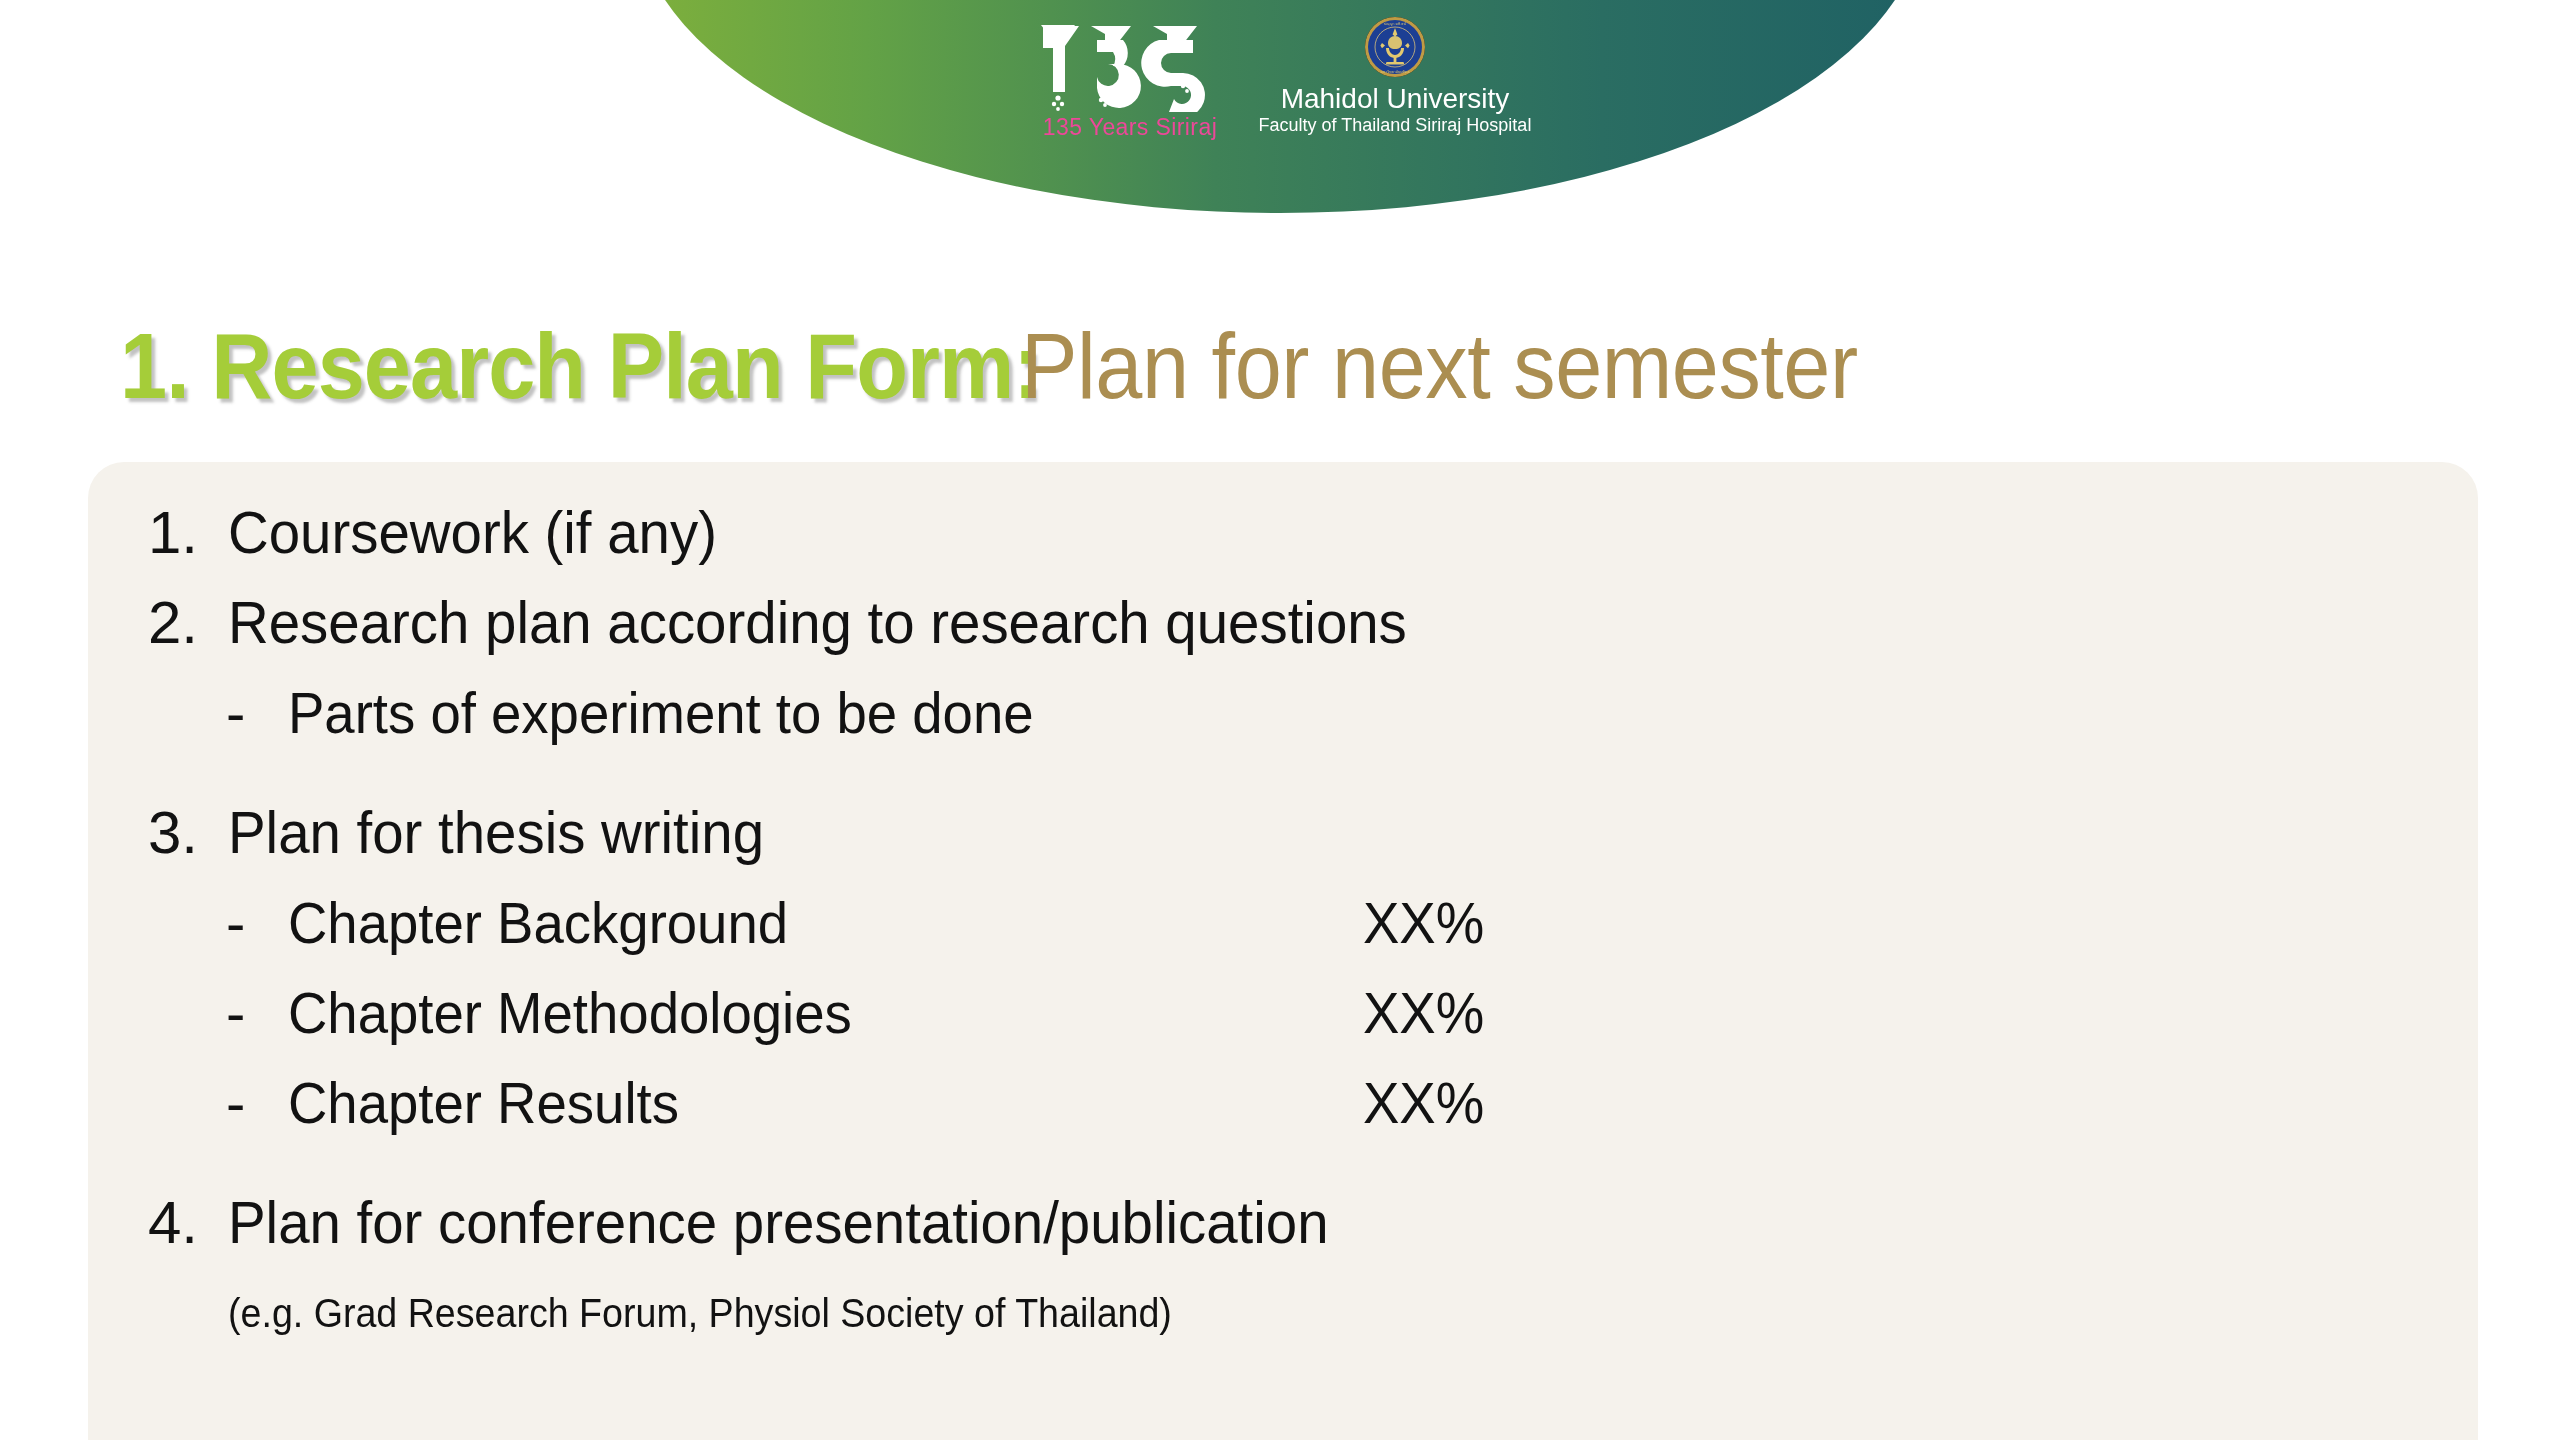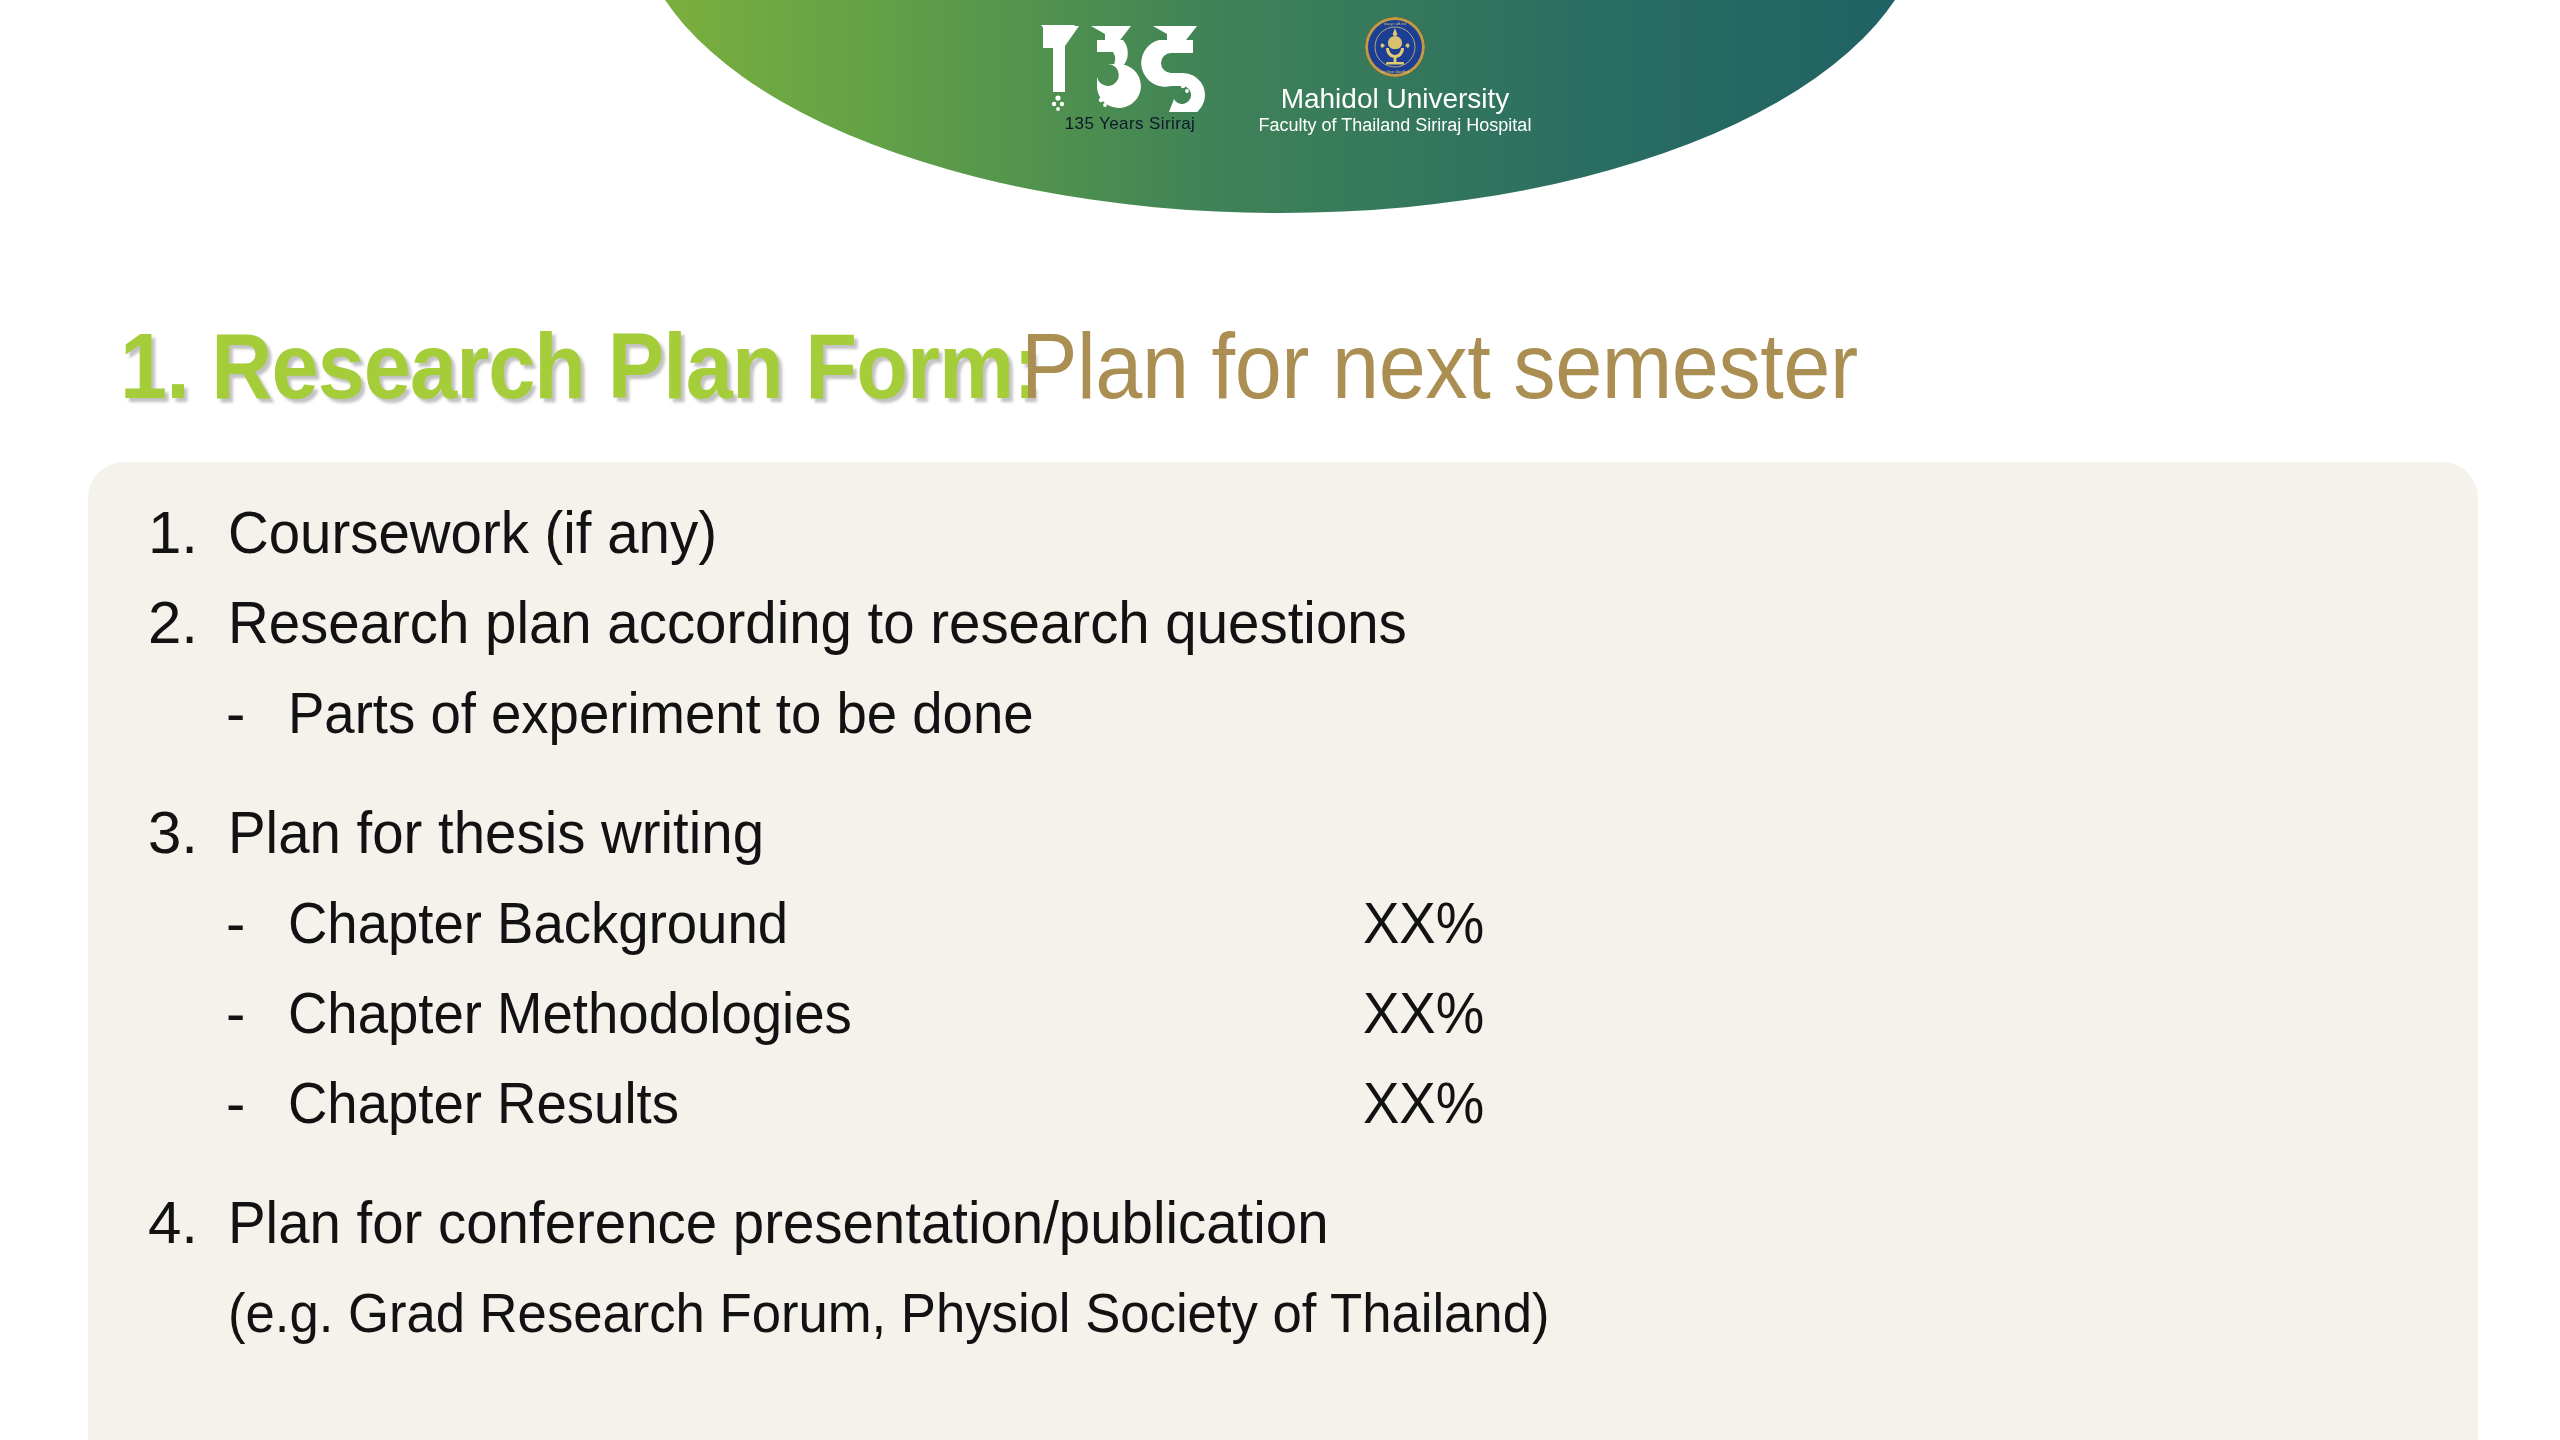--- a/index.html
+++ b/index.html
@@ -46,22 +46,22 @@
     height: 140px;
     text-align: center;
   }
   .siriraj-mark {
     height: 92px;
     width: 190px;
     margin: 0 auto;
     display: block;
   }
   .siriraj-caption {
-    color: #0f172a;
-    font-size: 17px;
+    color: #ec4899;
+    font-size: 23px;
     letter-spacing: 0.4px;
     margin-top: 2px;
     white-space: nowrap;
     font-family: "Liberation Sans", sans-serif;
   }
 
   
   .mahidol-lockup {
     position: absolute;
     left: 1245px;
@@ -183,21 +183,21 @@
     left: 1215px;
     transform: scaleX(0.94);
     transform-origin: left center;
   }
   .item.haspct {
     position: relative;
   }
   .gap-md { height: 30px; }
 
   .cont-line {
-    font-size: 56px;
+    font-size: 40px;
     line-height: 90px;
     padding-left: 80px;
     white-space: nowrap;
     color: #121212;
   }
   .cont-line .text {
     display: inline-block;
     transform: scaleX(0.94);
     transform-origin: left center;
   }

